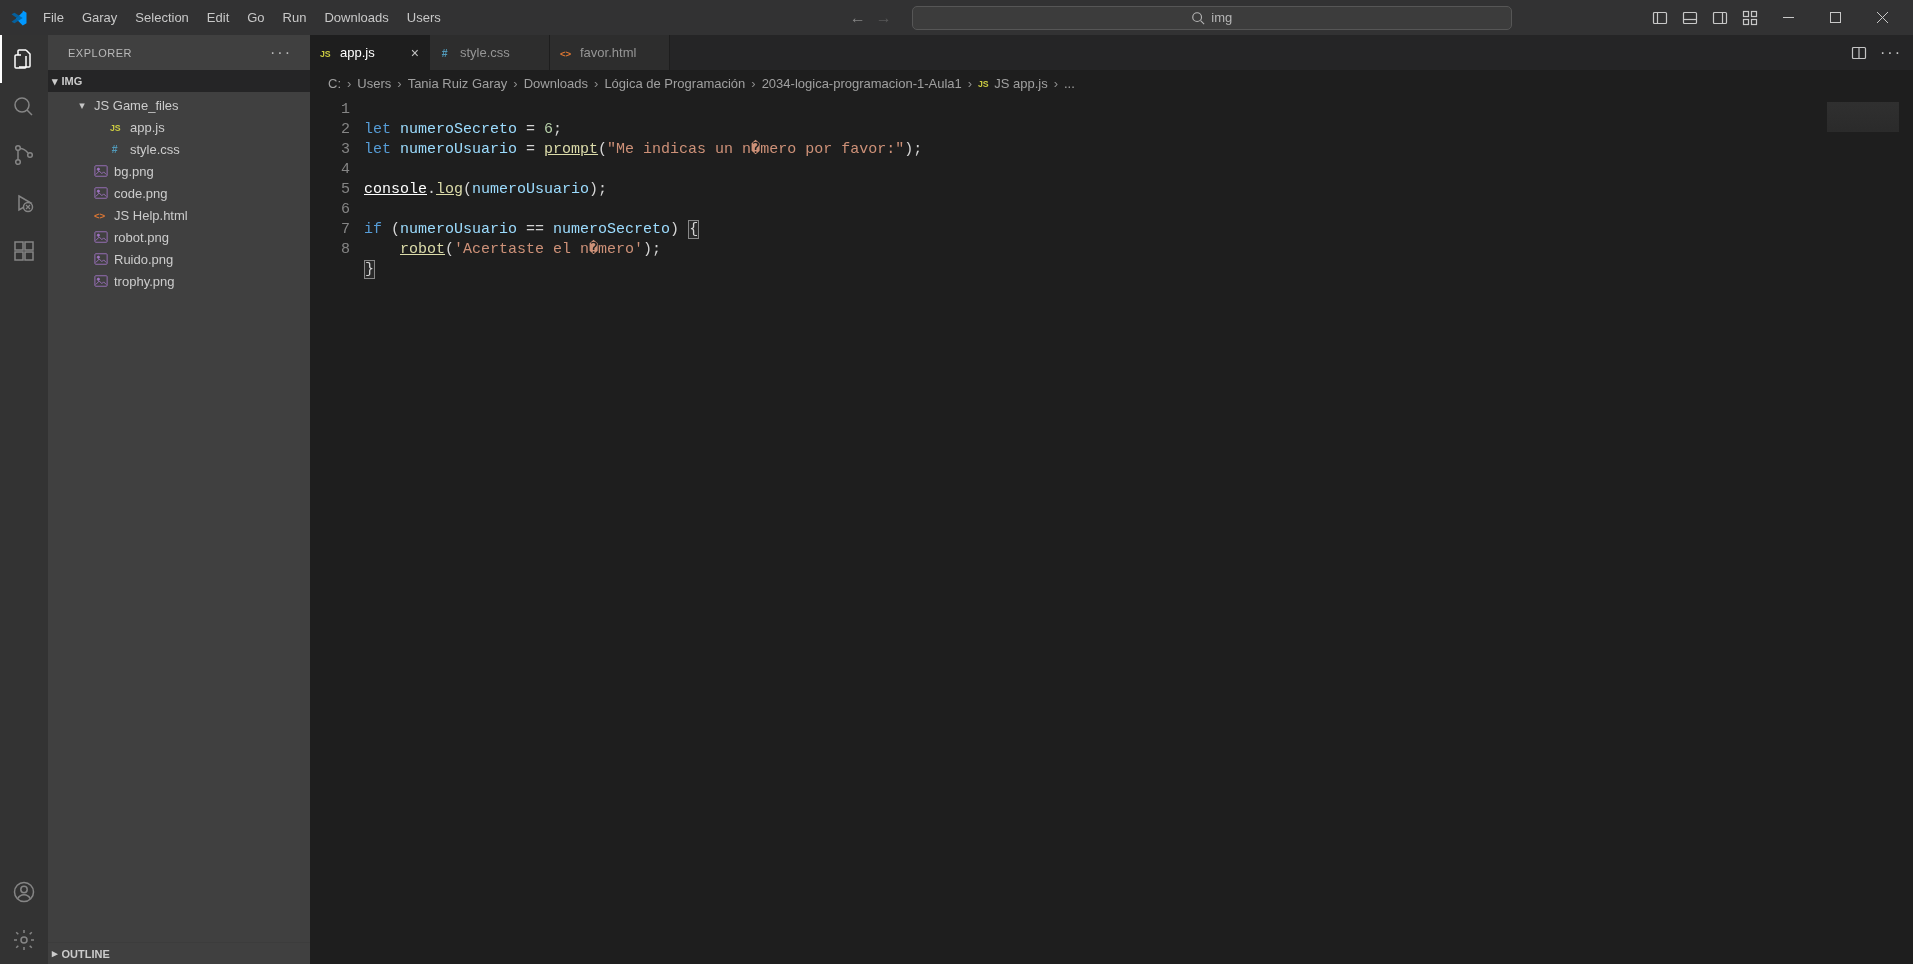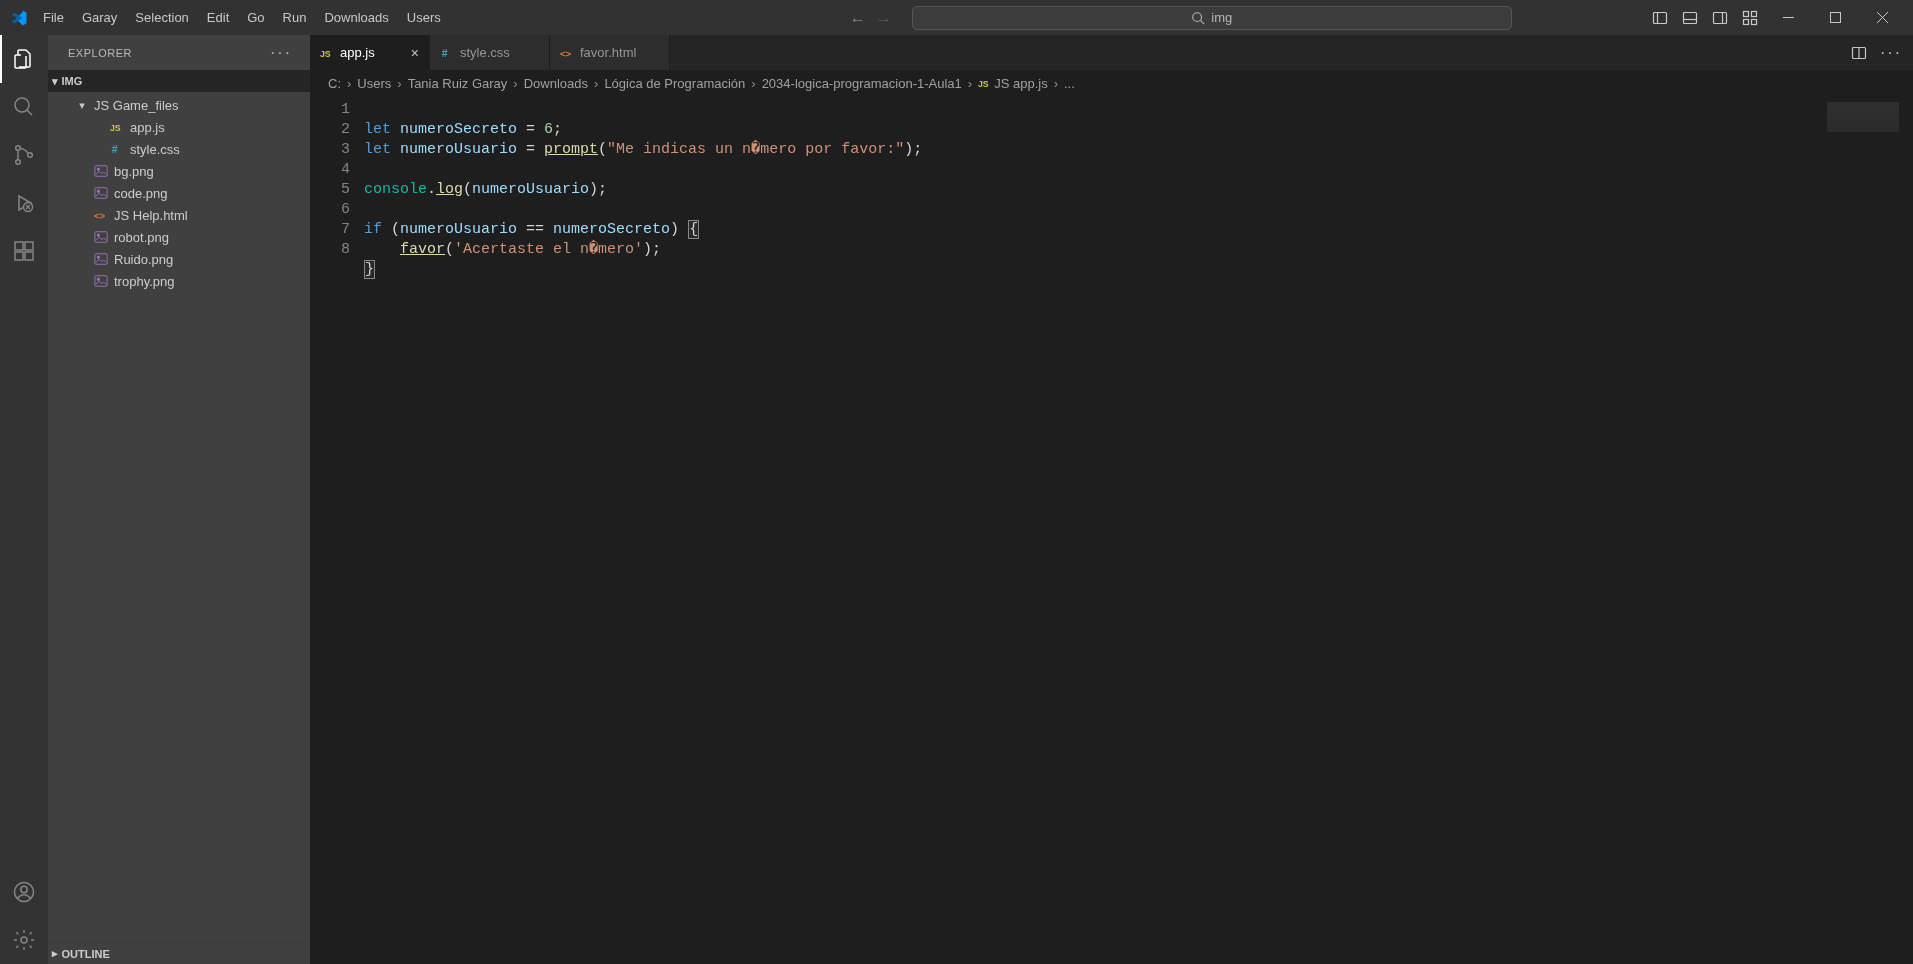--- a/index.html
+++ b/index.html
@@ -153,21 +153,21 @@
 }
 .code{
   flex:1;padding:4px 0 0 0;color:#d4d4d4;white-space:pre;
 }
 .t-keyword{color:#569cd6;}
 .t-var{color:#9cdcfe;}
 .t-number{color:#b5cea8;}
 .t-string{color:#ce9178;}
 .t-func{color:#dcdcaa;text-decoration:underline;}
 .t-punct{color:#d4d4d4;}
-.t-console{color:#14b8a6;}
+.t-console{color:#ffffff;text-decoration:underline;}
 .t-brace-hl{border:1px solid #888888;background:rgba(255,255,255,0.05);}
 .cur-line{display:inline-block;width:100%;}
 .minimap{
   position:absolute;right:14px;top:6px;width:72px;height:30px;
   background:linear-gradient(#454545,#3a3a3a);opacity:.45;
 }
 
 svg{display:block;}
 
 .ic-js{color:#cbcb41;text-decoration:underline;}
@@ -495,19 +495,19 @@
         <div>7</div>
         <div>8</div>
       </div>
       <div class="code">
 <span class="t-keyword">let </span><span class="t-var">numeroSecreto</span><span class="t-punct"> = </span><span class="t-number">6</span><span class="t-punct">;</span>
 <span class="t-keyword">let </span><span class="t-var">numeroUsuario</span><span class="t-punct"> = </span><span class="t-func">prompt</span><span class="t-punct">(</span><span class="t-string">"Me indicas un n�mero por favor:"</span><span class="t-punct">);</span>
 
 <span class="t-console">console</span><span class="t-punct">.</span><span class="t-func">log</span><span class="t-punct">(</span><span class="t-var">numeroUsuario</span><span class="t-punct">);</span>
 
 <span class="t-keyword">if </span><span class="t-punct">(</span><span class="t-var">numeroUsuario</span><span class="t-punct"> == </span><span class="t-var">numeroSecreto</span><span class="t-punct">)</span> <span class="t-punct t-brace-hl">{</span>
-<span>    </span><span class="t-func">favor</span><span class="t-punct">(</span><span class="t-string">'Acertaste el n�mero'</span><span class="t-punct">);</span>
+<span>    </span><span class="t-func">robot</span><span class="t-punct">(</span><span class="t-string">'Acertaste el n�mero'</span><span class="t-punct">);</span>
 <span class="cur-line"><span class="t-punct t-brace-hl">}</span></span>
       </div>
     </div>
   </div>
 
 </div>
 
 </body></html>

